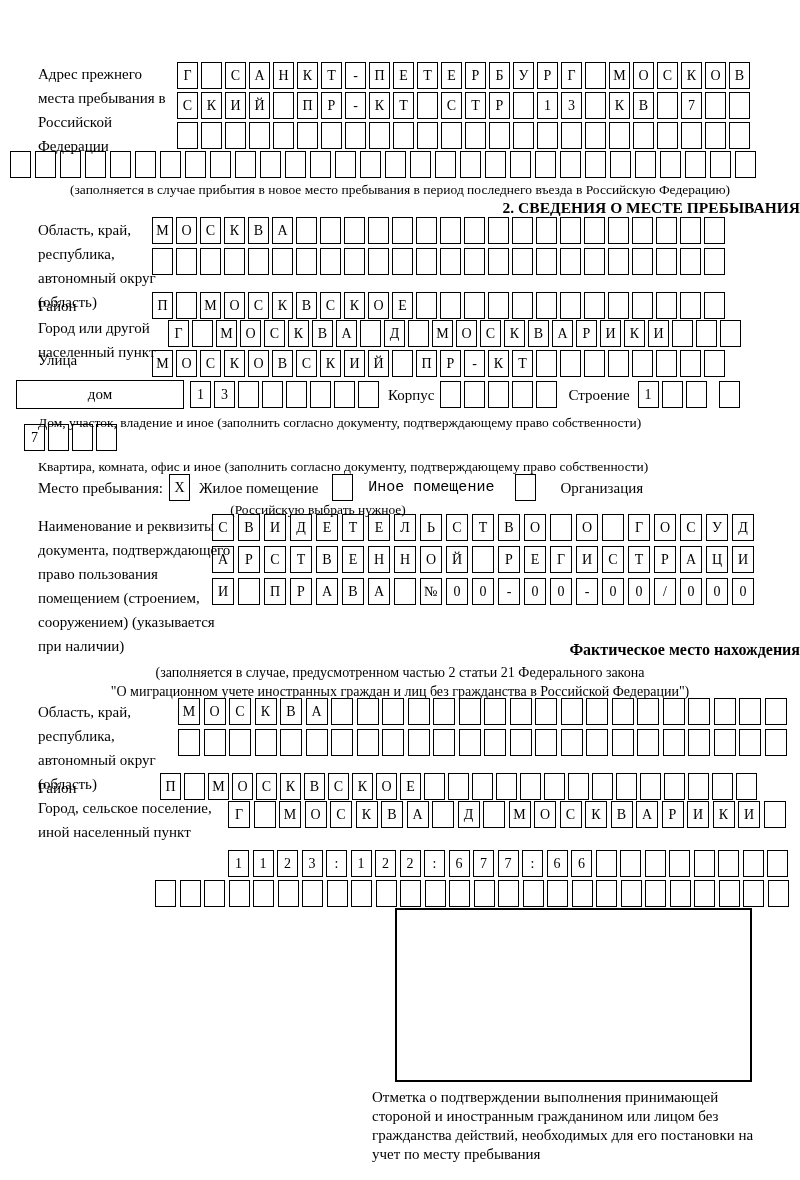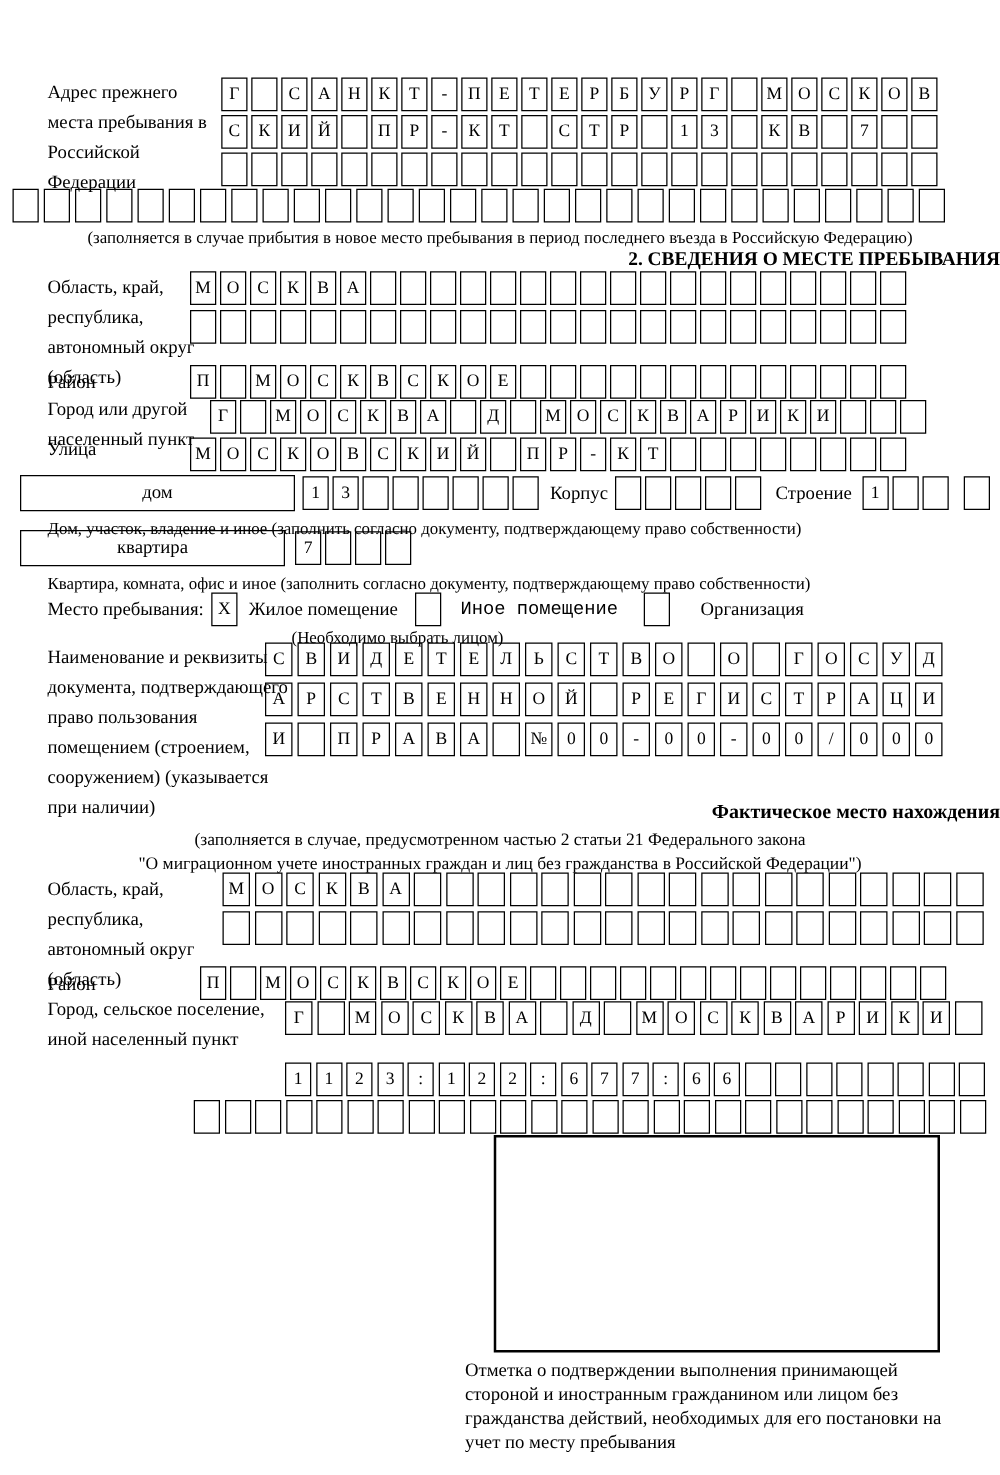--- a/index.html
+++ b/index.html
@@ -287,21 +287,21 @@
       <span class="cell"></span>
       <span class="cell"></span>
       <span class="cell"></span>
       <span class="cell"></span>
       <span class="cell"></span>
       <span class="cell"></span>
       <span class="cell"></span>
     </div>
 
   <div class="abs inline-row" style="left:16px; top:380px;">
-    <div class="widebox" style="width:220px;">дом</div>
+    <div class="widebox" style="width:168px;">дом</div>
     <div class="cells" style="margin-left:6px;">
         <span class="cell">1</span>
         <span class="cell">3</span>
         <span class="cell"></span>
         <span class="cell"></span>
         <span class="cell"></span>
         <span class="cell"></span>
         <span class="cell"></span>
         <span class="cell"></span>
       </div>
@@ -319,40 +319,39 @@
         <span class="cell"></span>
         <span class="cell"></span>
       </div>
     <div class="cells" style="margin-left:12px;">
         <span class="cell"></span>
       </div>
   </div>
   <div class="abs caption" style="left:38px; top:414px;">Дом, участок, владение и иное (заполнить согласно документу, подтверждающему право собственности)</div>
 
   <div class="abs inline-row" style="left:16px; top:424px;">
-    <div class="widebox" style="width:212px;">квартира</div>
     <div class="cells" style="margin-left:8px;">
         <span class="cell">7</span>
         <span class="cell"></span>
         <span class="cell"></span>
         <span class="cell"></span>
       </div>
   </div>
   <div class="abs caption" style="left:38px; top:458px;">Квартира, комната, офис и иное (заполнить согласно документу, подтверждающему право собственности)</div>
 
   <div class="abs inline-row" style="left:38px; top:474px;">
     <div class="label">Место пребывания:</div>
     <span class="cell" style="margin-left:6px;">X</span>
     <div class="label" style="margin-left:9px;">Жилое помещение</div>
     <span class="cell" style="margin-left:14px;"></span>
     <div class="label" style="margin-left:15px;font-family:Liberation Mono, monospace;">Иное помещение</div>
     <span class="cell" style="margin-left:21px;"></span>
     <div class="label" style="margin-left:24px;">Организация</div>
   </div>
-  <div class="abs caption" style="left:38px; top:501px; width:560px; text-align:center;">(Необходимо выбрать лицом)</div>
+  <div class="abs caption" style="left:38px; top:501px; width:560px; text-align:center;">(Российскую выбрать нужное)</div>
 
   <div class="abs label" style="left:38px; top:514px; width:200px;">Наименование и реквизиты документа, подтверждающего право пользования помещением (строением, сооружением) (указывается при наличии)</div>
   <div class="abs cells gap4 w22" style="left:212px; top:514px;">
       <span class="cell">С</span>
       <span class="cell">В</span>
       <span class="cell">И</span>
       <span class="cell">Д</span>
       <span class="cell">Е</span>
       <span class="cell">Т</span>
       <span class="cell">Е</span>

